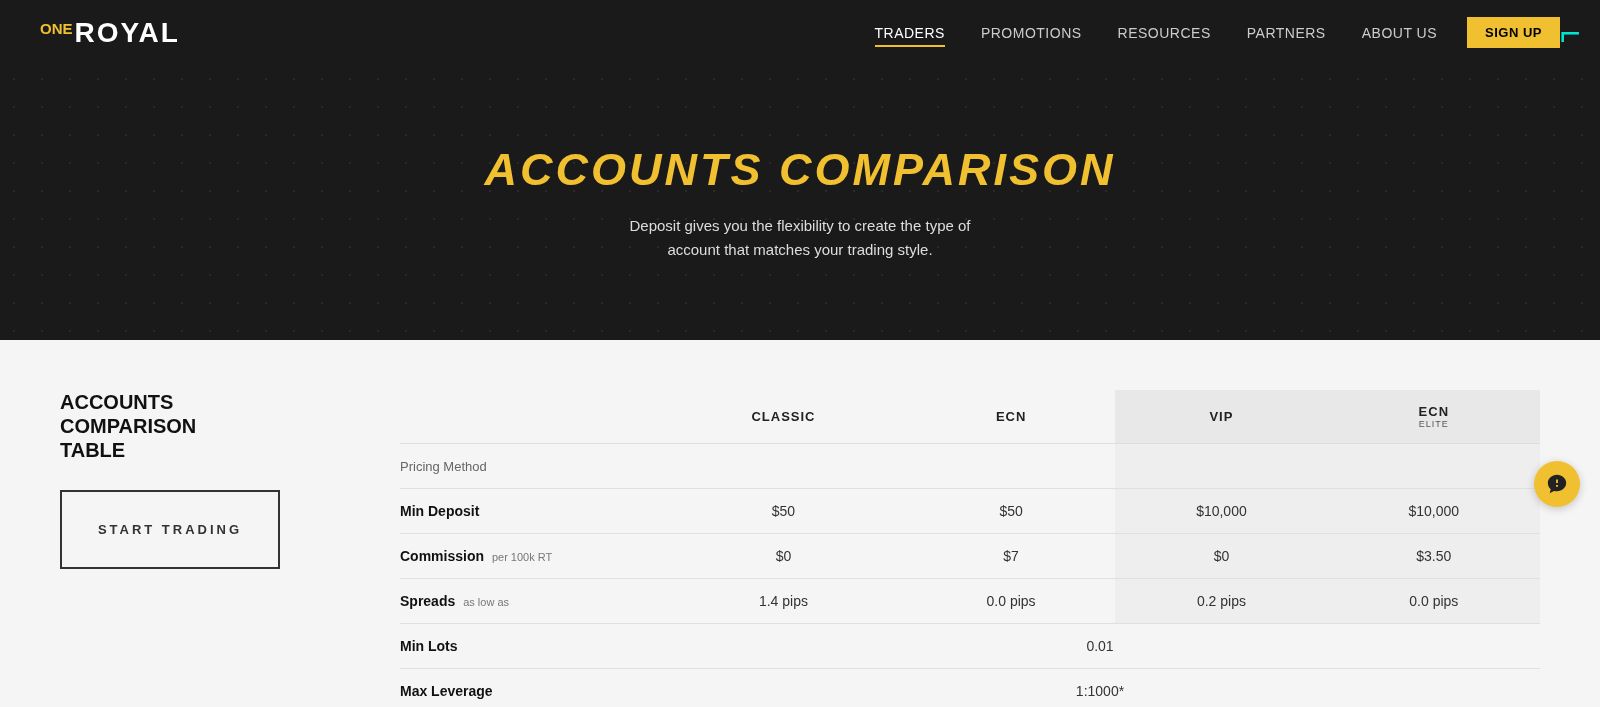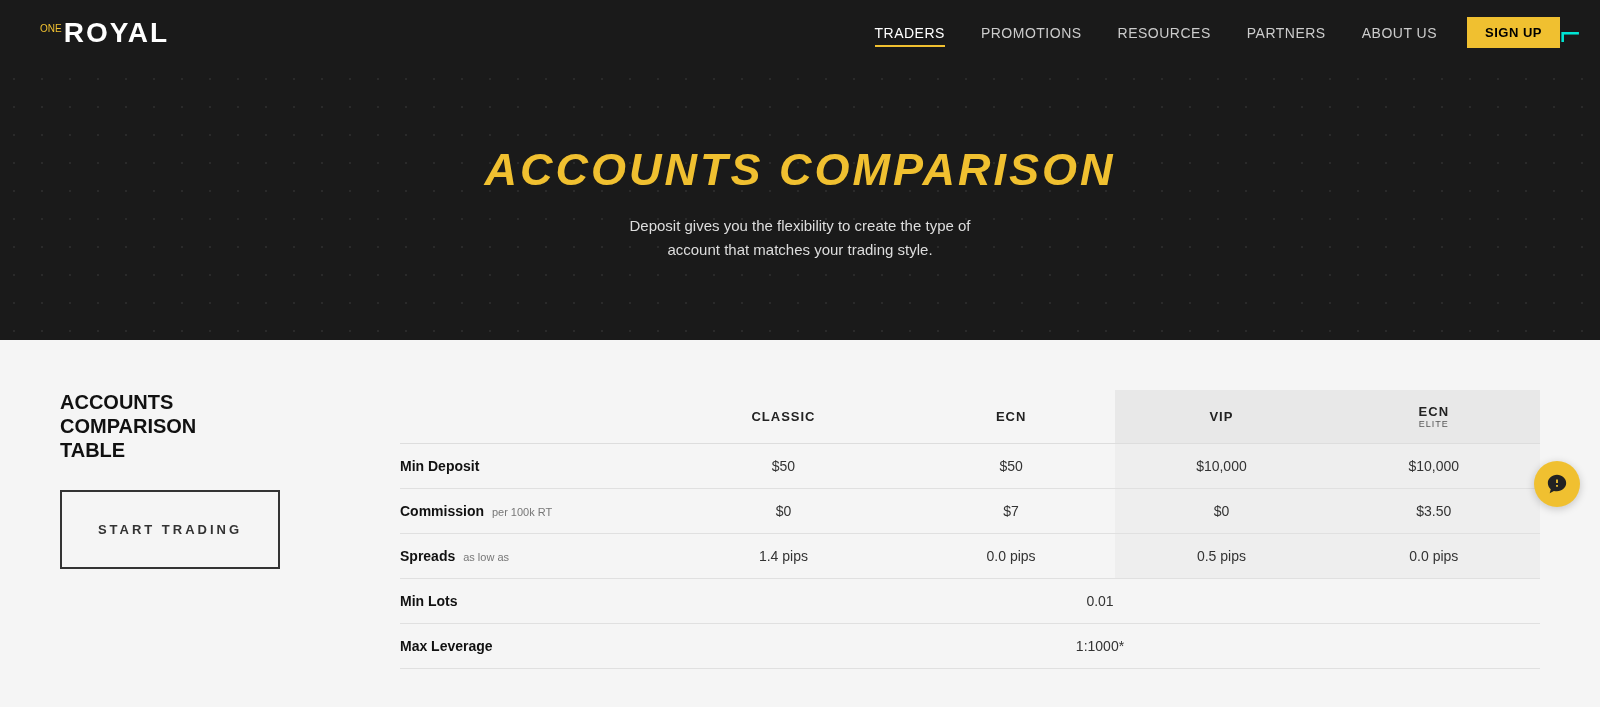--- a/index.html
+++ b/index.html
@@ -15,22 +15,22 @@
       position: relative;
       z-index: 10;
     }
     .logo-wrap {
       display: flex;
       align-items: center;
       margin-right: auto;
     }
     .logo-one {
       color: #f0c030;
-      font-size: 10px;
-      font-weight: normal;
+      font-size: 15px;
+      font-weight: bold;
       line-height: 1;
       margin-right: 2px;
       margin-top: -8px;
       text-align: center;
     }
     .logo-royal {
       color: #ffffff;
       font-size: 28px;
       font-weight: 900;
       letter-spacing: 2px;
@@ -285,38 +285,45 @@
         <th>CLASSIC</th>
         <th>ECN</th>
         <th class="vip-col">VIP</th>
         <th class="ecn-elite-col">
           ECN<br><span class="col-label-sub">ELITE</span>
         </th>
       </tr>
     </thead>
     <tbody>
       <tr>
+        <td><span class="pricing-header">Pricing Method</span></td>
+        <td></td>
+        <td></td>
+        <td class="td-gray"></td>
+        <td class="td-gray"></td>
+      </tr>
+      <tr>
         <td>Min Deposit</td>
         <td>$50</td>
         <td>$50</td>
         <td class="td-gray">$10,000</td>
         <td class="td-gray">$10,000</td>
       </tr>
       <tr>
         <td>Commission <span class="sub-label">per 100k RT</span></td>
         <td>$0</td>
         <td>$7</td>
         <td class="td-gray">$0</td>
         <td class="td-gray">$3.50</td>
       </tr>
       <tr>
         <td>Spreads <span class="sub-label">as low as</span></td>
         <td>1.4 pips</td>
         <td>0.0 pips</td>
-        <td class="td-gray">0.5 pips</td>
+        <td class="td-gray">0.2 pips</td>
         <td class="td-gray">0.0 pips</td>
       </tr>
       <tr>
         <td>Min Lots</td>
         <td colspan="4" style="text-align:center;">0.01</td>
       </tr>
       <tr>
         <td>Max Leverage</td>
         <td colspan="4" style="text-align:center;">1:1000*</td>
       </tr>

